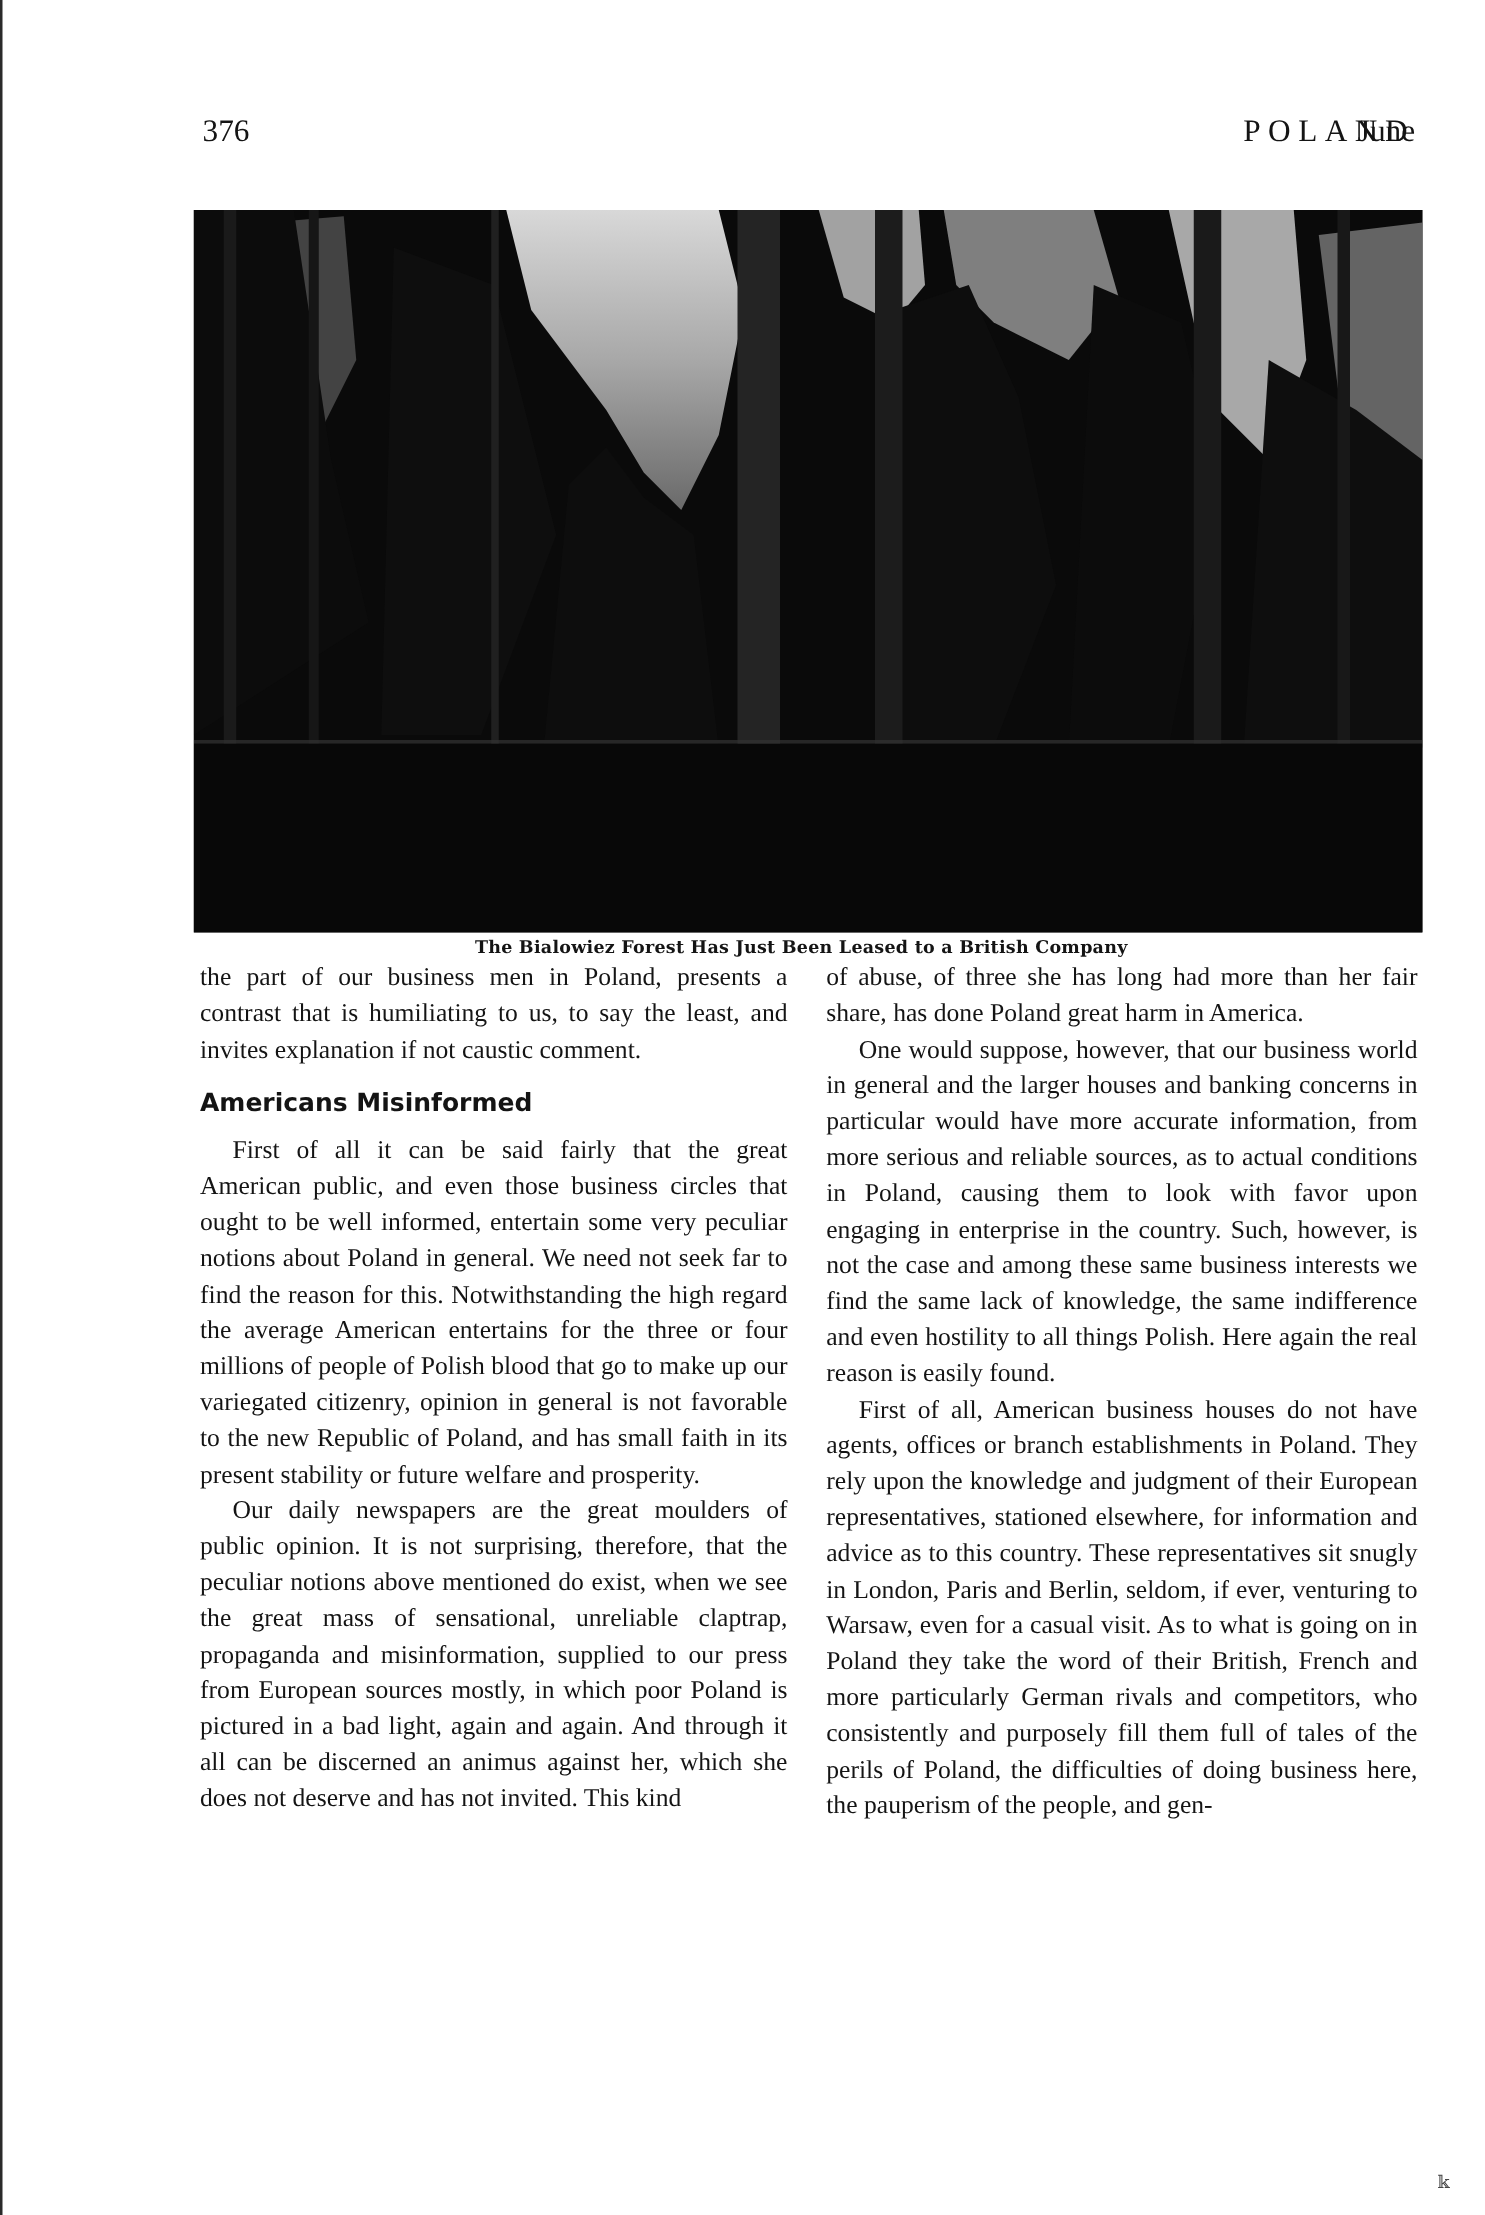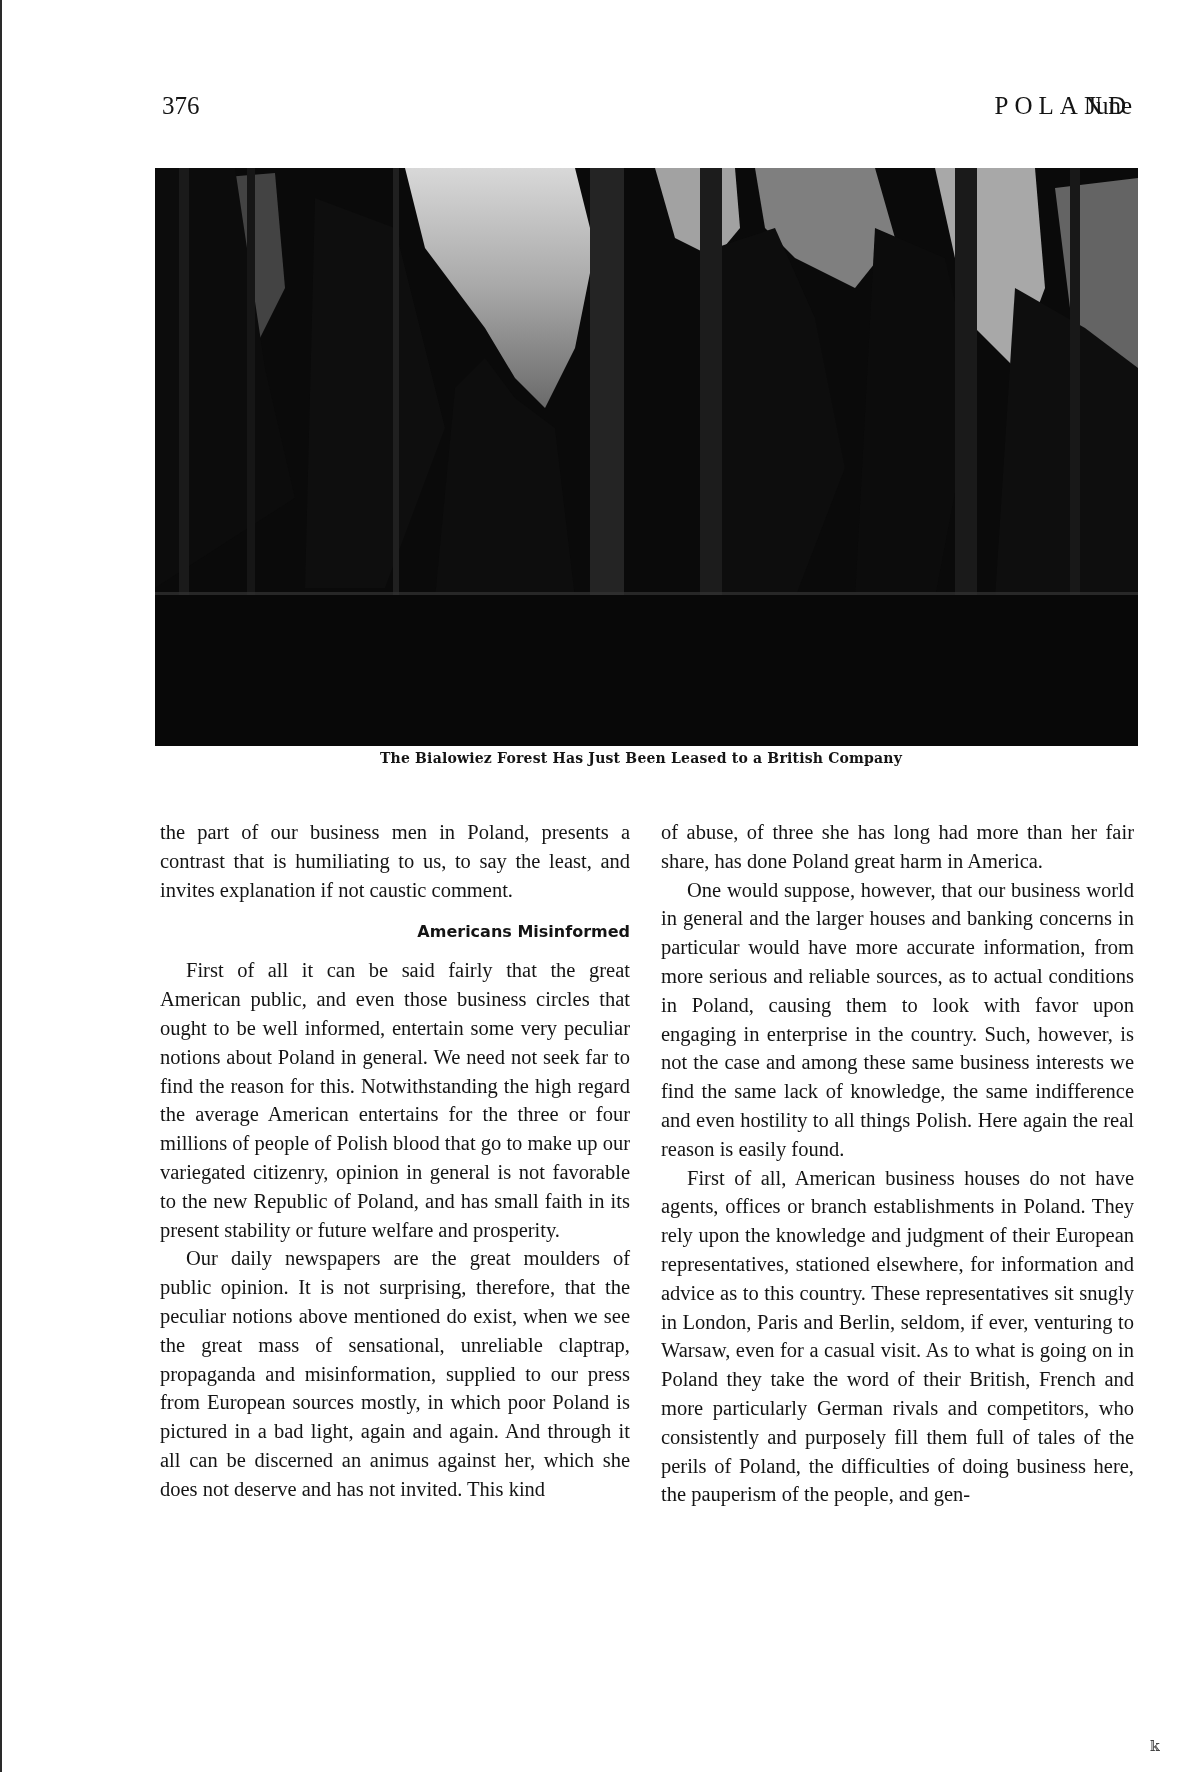--- a/index.html
+++ b/index.html
@@ -65,37 +65,37 @@
       left: 150px;
       width: 982px;
       text-align: center;
       font-size: 14px;
       font-weight: bold;
       font-family: "DejaVu Serif", serif;
       letter-spacing: 0.2px;
     }
     .column {
       position: absolute;
-      top: 818px;
+      top: 768px;
       font-size: 20.5px;
       line-height: 28.8px;
       text-align: justify;
     }
     .col-left { left: 160px; width: 470px; }
     .col-right { left: 661px; width: 473px; }
     .column p {
       margin: 0;
       text-indent: 26px;
     }
     .column p.no-indent { text-indent: 0; }
     .section-heading {
-      text-align: right;
+      text-align: left;
       font-family: "DejaVu Sans", sans-serif;
       font-weight: bold;
-      font-size: 16px;
+      font-size: 20px;
       margin: 14px 0 10px 0;
       line-height: 28px;
     }
     .margin-mark {
       position: absolute;
       left: 1150px;
       top: 1738px;
       font-size: 14px;
       color: #444;
     }

